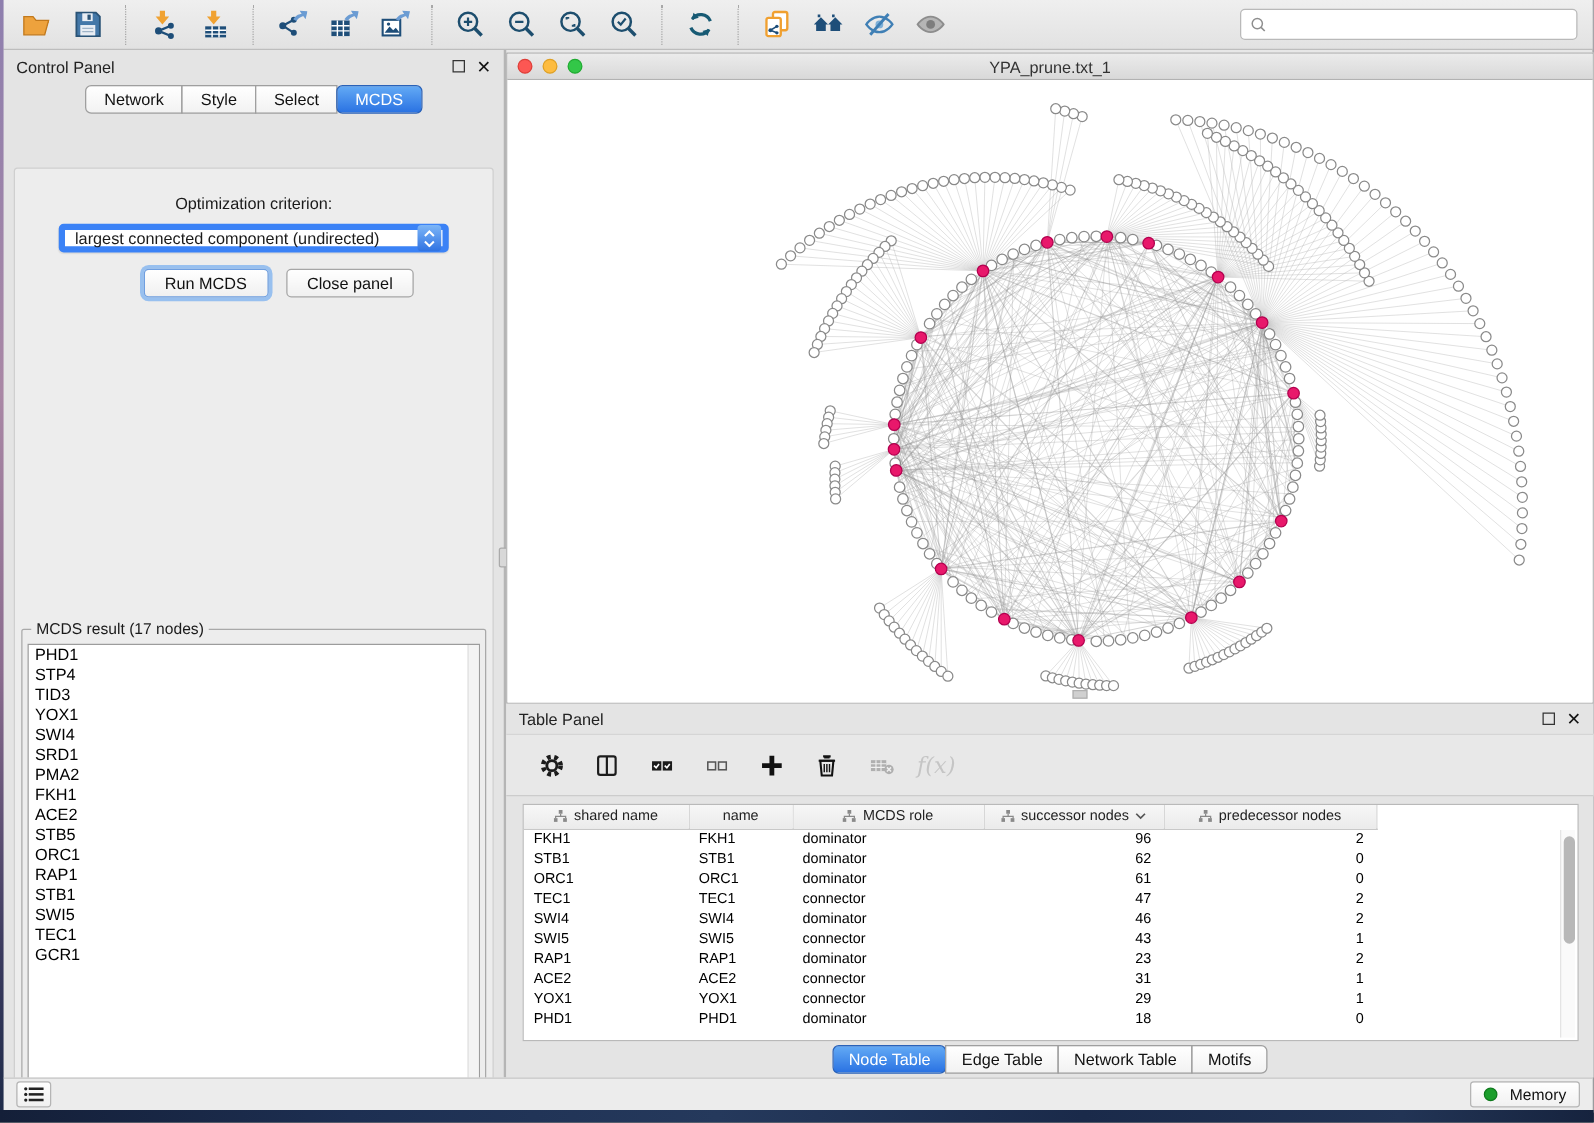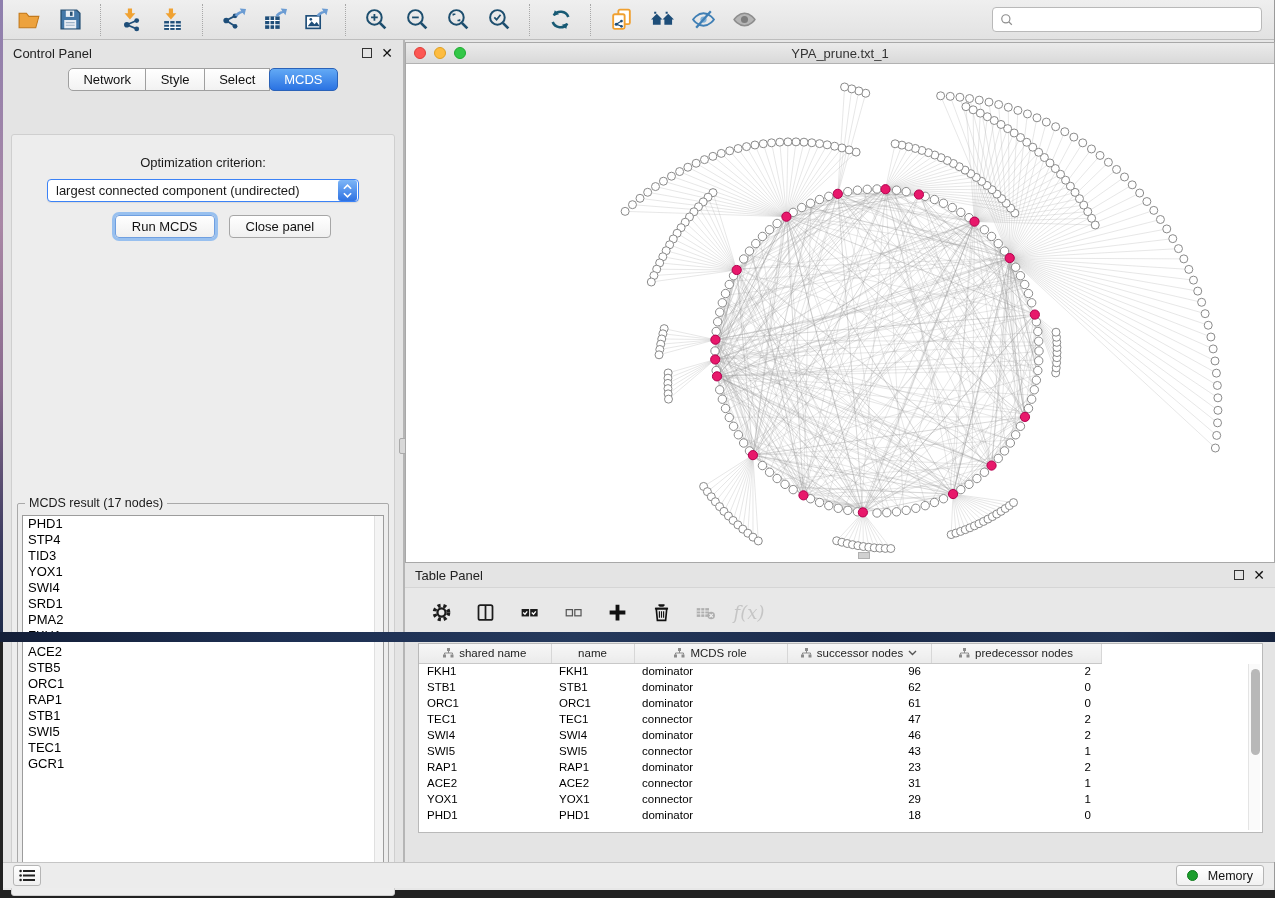--- a/index.html
+++ b/index.html
@@ -1,18 +1,18 @@
 <!DOCTYPE html>
 <html><head>
 <meta charset="utf-8">
 <style>
   * { margin:0; padding:0; box-sizing:border-box; }
   html,body { width:1275px; height:898px; overflow:hidden; }
   body { font-family:"Liberation Sans","DejaVu Sans",sans-serif; font-size:13px; color:#1a1a1a; background:#222; }
-  .screen { position:relative; width:1275px; height:642px;
+  .screen { position:relative; width:1275px; height:898px;
     background:linear-gradient(180deg,#8e7fae 0%,#a987a5 35%,#8a6b8e 60%,#3a3a5e 85%,#1c2a48 100%); }
   .wallpaper-bottom { position:absolute; left:0; bottom:0; width:1275px; height:10px;
     background:linear-gradient(90deg,#141f38 0%,#1d2f52 22%,#25395c 45%,#1a2a4a 68%,#223455 88%,#16233e 100%); }
   .app { position:absolute; left:3px; top:0; width:1272px; height:890px; background:#e7e7e7; border-right:1px solid #9a9a9a; }
 
   
   .toolbar { position:absolute; left:0; top:0; width:100%; height:40px;
     background:linear-gradient(180deg,#efefef,#e2e2e2); border-bottom:1px solid #bdbdbd;
     display:flex; align-items:center; padding:0 12px; gap:13px; }
   .tb-icon { width:28px; height:28px; display:flex; align-items:center; justify-content:center; cursor:default; }
@@ -33,21 +33,21 @@
   .cp-tabs { display:flex; justify-content:center; margin-top:2px; position:relative; z-index:2; }
   .seg { display:flex; }
   .seg-tab { min-width:60px; padding:3px 14px; background:linear-gradient(180deg,#ffffff,#f2f2f2);
     border:1px solid #9f9f9f; margin-left:-1px; font-size:13px; text-align:center; color:#111; cursor:default; }
   .seg-tab:first-child { border-radius:5px 0 0 5px; margin-left:0; }
   .seg-tab:last-child { border-radius:0 5px 5px 0; }
   .seg-tab.active { background:linear-gradient(180deg,#63aaf5,#2a72e2); border-color:#2a62b8; color:#fff; border-radius:5px; }
   .cp-body { position:absolute; left:8px; top:94px; width:384px; height:762px;
     background:#ededed; border:1px solid #cfcfcf; border-radius:3px; }
   .opt-label { text-align:center; margin-top:20px; font-size:13px; }
-  .dropdown { margin:9px auto 0 auto; width:312px; height:23px; background:#fff; border:1px solid #3b82f6;
+  .dropdown { margin:9px auto 0 auto; width:312px; height:23px; background:#fff; border:5px solid #3b82f6;
     border-radius:4px; display:flex; align-items:center; box-shadow:0 1px 1px rgba(0,0,0,.08); }
   .dropdown .dd-text { flex:1; padding:0 8px; font-size:13px; white-space:nowrap; overflow:hidden; }
   .dd-stepper { width:19px; height:21px; margin-right:1px; border-radius:3px;
     background:linear-gradient(180deg,#7db6f7,#2f72e2); display:flex; flex-direction:column;
     align-items:center; justify-content:center; gap:2px; }
   .dd-stepper svg { display:block; }
   .cp-buttons { display:flex; justify-content:center; gap:14px; margin-top:13px; }
   .mac-btn { height:23px; padding:0 16px; background:linear-gradient(180deg,#ffffff,#f0f0f0);
     border:1px solid #a6a6a6; border-radius:4px; font-size:13px; font-family:inherit; color:#111; cursor:default; }
   .mac-btn.focused { box-shadow:0 0 0 3px rgba(106,168,240,.65); border-color:#6f9fe0;margin-left:40px; }
@@ -1422,20 +1422,28 @@
                   <td>dominator</td>
                   <td class="num">18</td>
                   <td class="num">0</td>
                 </tr>
               </tbody>
           </table>
           <div class="tbl-scrollbar">
             <div class="tbl-thumb"></div>
           </div>
         </div>
+        <div class="tp-tabs">
+          <div class="seg">
+            <div class="seg-tab active">Node Table</div>
+            <div class="seg-tab">Edge Table</div>
+            <div class="seg-tab">Network Table</div>
+            <div class="seg-tab">Motifs</div>
+          </div>
+        </div>
       </div>
     </div>
 
     <div class="status-bar">
       <div class="list-btn">
         <svg width="16" height="13" viewBox="0 0 16 13">
           <circle cx="1.6" cy="2" r="1.3" fill="#222"></circle>
             <rect x="4" y="1" width="12" height="2" fill="#222"></rect>
           <circle cx="1.6" cy="6.5" r="1.3" fill="#222"></circle>
             <rect x="4" y="5.5" width="12" height="2" fill="#222"></rect>

